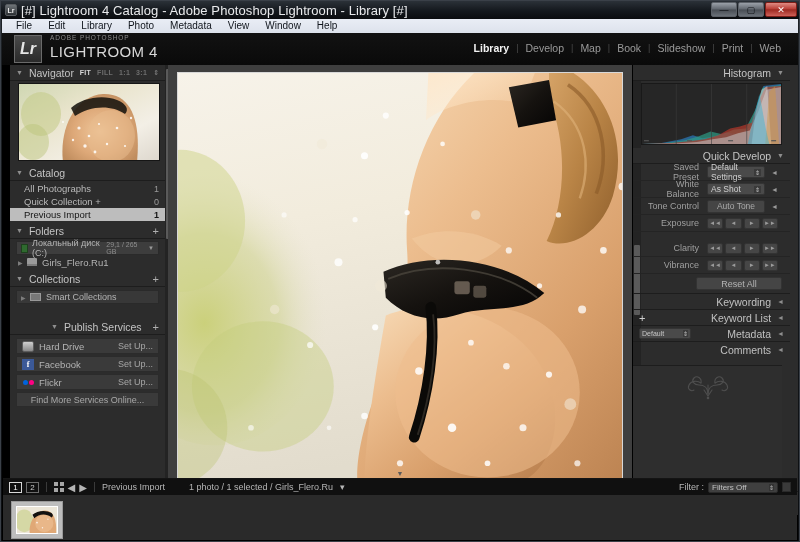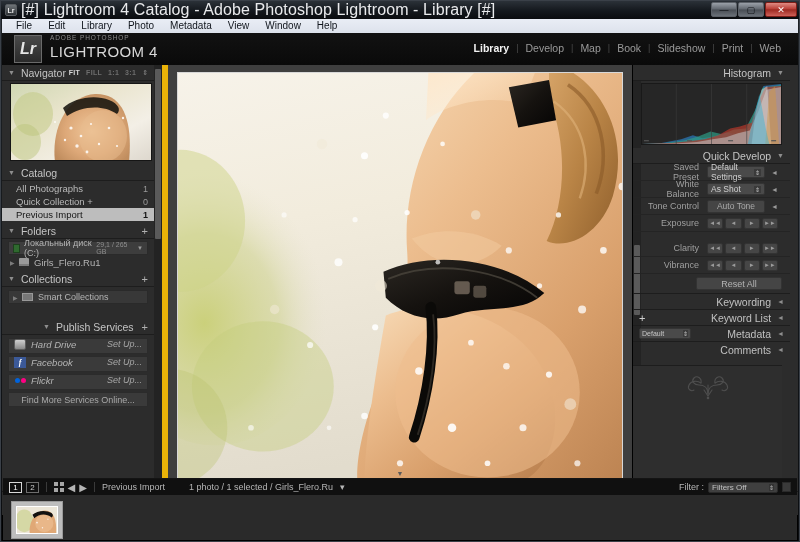--- a/index.html
+++ b/index.html
@@ -12,21 +12,21 @@
          border:1px solid #3a4048; }
 
   
   #titlebar { position:absolute; left:0; top:0; width:798px; height:18px;
               background:linear-gradient(180deg,#2b3138 0%,#14181d 55%,#0a0c0f 100%);
               display:flex; align-items:center; padding-left:4px; }
   .tb-icon { width:12px; height:12px; border-radius:2px; flex:none; margin-right:4px;
              background:linear-gradient(180deg,#6f7478,#2b2f33);
              border:1px solid #585c60; color:#e8e8e8; font-size:7px; font-weight:bold;
              display:flex; align-items:center; justify-content:center; }
-  #tb-title { font-size:16px; color:#e9eaec; white-space:nowrap; letter-spacing:.1px; }
+  #tb-title { font-size:13px; color:#e9eaec; white-space:nowrap; letter-spacing:.1px; }
   #tb-btns { position:absolute; right:2px; top:1px; display:flex; gap:1px; }
   .tb-btn { width:26px; height:15px; border:1px solid #5b6067; border-radius:2px;
             background:linear-gradient(180deg,#9aa0a8 0%,#60666e 48%,#474c53 52%,#6a7078 100%);
             display:flex; align-items:center; justify-content:center;
             color:#0d1014; font-size:9px; }
   .tb-btn.close { background:linear-gradient(180deg,#e08b83 0%,#bb4038 45%,#9d2a22 52%,#cf6159 100%);
                   border-color:#7e1d17; color:#fff; width:32px; }
 
   
   #menubar { position:absolute; left:1px; top:18px; width:796px; height:14px;
@@ -47,22 +47,22 @@
   #brand { position:absolute; left:48px; top:2px; line-height:1; }
   #brand .sup { font-size:6.5px; letter-spacing:.9px; color:#8c8c8c; display:block; margin-bottom:2px; }
   #brand .main { font-size:15px; letter-spacing:.4px; color:#d8d8d8; font-weight:300; display:block; }
 
   #modules { position:absolute; right:10px; top:9px; display:flex; align-items:center; }
   .mod { font-size:10.5px; color:#9a9a9a; padding:0 7px; cursor:pointer; }
   .mod.active { color:#f2f2f2; font-weight:bold; }
   .mod-sep { color:#4a4a4a; font-size:9px; }
 
   
-  #leftpanel { position:absolute; left:0; top:32px; width:166px; bottom:26px;
-               background:#2c2c2c; border-right:6px solid #eab308; }
+  #leftpanel { position:absolute; left:8px; top:32px; width:166px; bottom:26px;
+               background:#2c2c2c; border-right:3px solid #eab308; }
   #rightpanel { position:absolute; right:0; top:32px; width:166px; bottom:26px;
                 background:#2c2c2c; border-left:1px solid #000;text-decoration:underline; }
   #center { position:absolute; left:166px; right:166px; top:32px; bottom:26px; background:#3f3f3f; }
 
   .panel-scroll { position:absolute; left:0; top:0; right:8px; bottom:0; overflow:hidden; }
   .pscrollbar { position:absolute; top:0; bottom:0; width:8px; background:#232323; }
   .pscrollbar.left { right:0; } .pscrollbar.right { left:0; }
   .pscroll-thumb { position:absolute; left:1px; width:6px; top:4px; height:170px;
                    background:#5a5a5a; border-radius:1px; }
 
@@ -94,22 +94,22 @@
                background:#3d3d3d; border:1px solid #2a2a2a; margin:2px 6px 0 6px; font-size:9px; }
   .hdd { width:7px; height:9px; background:#2f6a2f; border:1px solid #1d401d; margin-right:4px; flex:none; }
   .folderhdr .size { margin-left:auto; font-size:7px; color:#8e8e8e; margin-right:4px; }
   .folderrow { height:14px; display:flex; align-items:center; padding:0 6px 0 8px; font-size:9.5px; }
   .arw { font-size:6px; color:#7c7c7c; width:8px; }
   .ficon { width:10px; height:8px; background:#9a9a9a; border-radius:1px 1px 0 0; margin:0 5px 0 1px; flex:none;
            box-shadow:inset 0 -2px 0 #7c7c7c; }
   .cicon { width:11px; height:8px; background:#777; border:1px solid #999; margin:0 5px 0 1px; flex:none; }
 
   
-  .pubrow { height:16px; display:flex; padding:0 5px;
-            background:#3a3a3a; border:1px solid #2b2b2b; margin:2px 6px 0 6px; font-size:9.5px;font-style:italic; }
+  .pubrow { height:16px; display:flex; align-items:center; padding:0 5px;
+            background:#3a3a3a; border:1px solid #2b2b2b; margin:2px 6px 0 6px; font-size:9.5px; }
   .pubrow .setup { margin-left:auto; font-size:9px; color:#a6a6a6; }
   .pi { width:12px; height:11px; margin-right:5px; flex:none; display:flex; align-items:center; justify-content:center; font-size:8px; }
   .pi.hd { background:linear-gradient(180deg,#cfcfcf,#8a8a8a); border:1px solid #5d5d5d; border-radius:2px; }
   .pi.fb { background:#3b5998; color:#fff; font-weight:bold; font-family:"Liberation Serif",serif; }
   .pi.fl { background:transparent; }
   .fl-d { width:5px; height:5px; border-radius:50%; }
   .findmore { height:15px; display:flex; align-items:center; justify-content:center;
               background:#3a3a3a; border:1px solid #2b2b2b; margin:2px 6px 0 6px;
               font-size:9px; color:#a8a8a8; }
 

